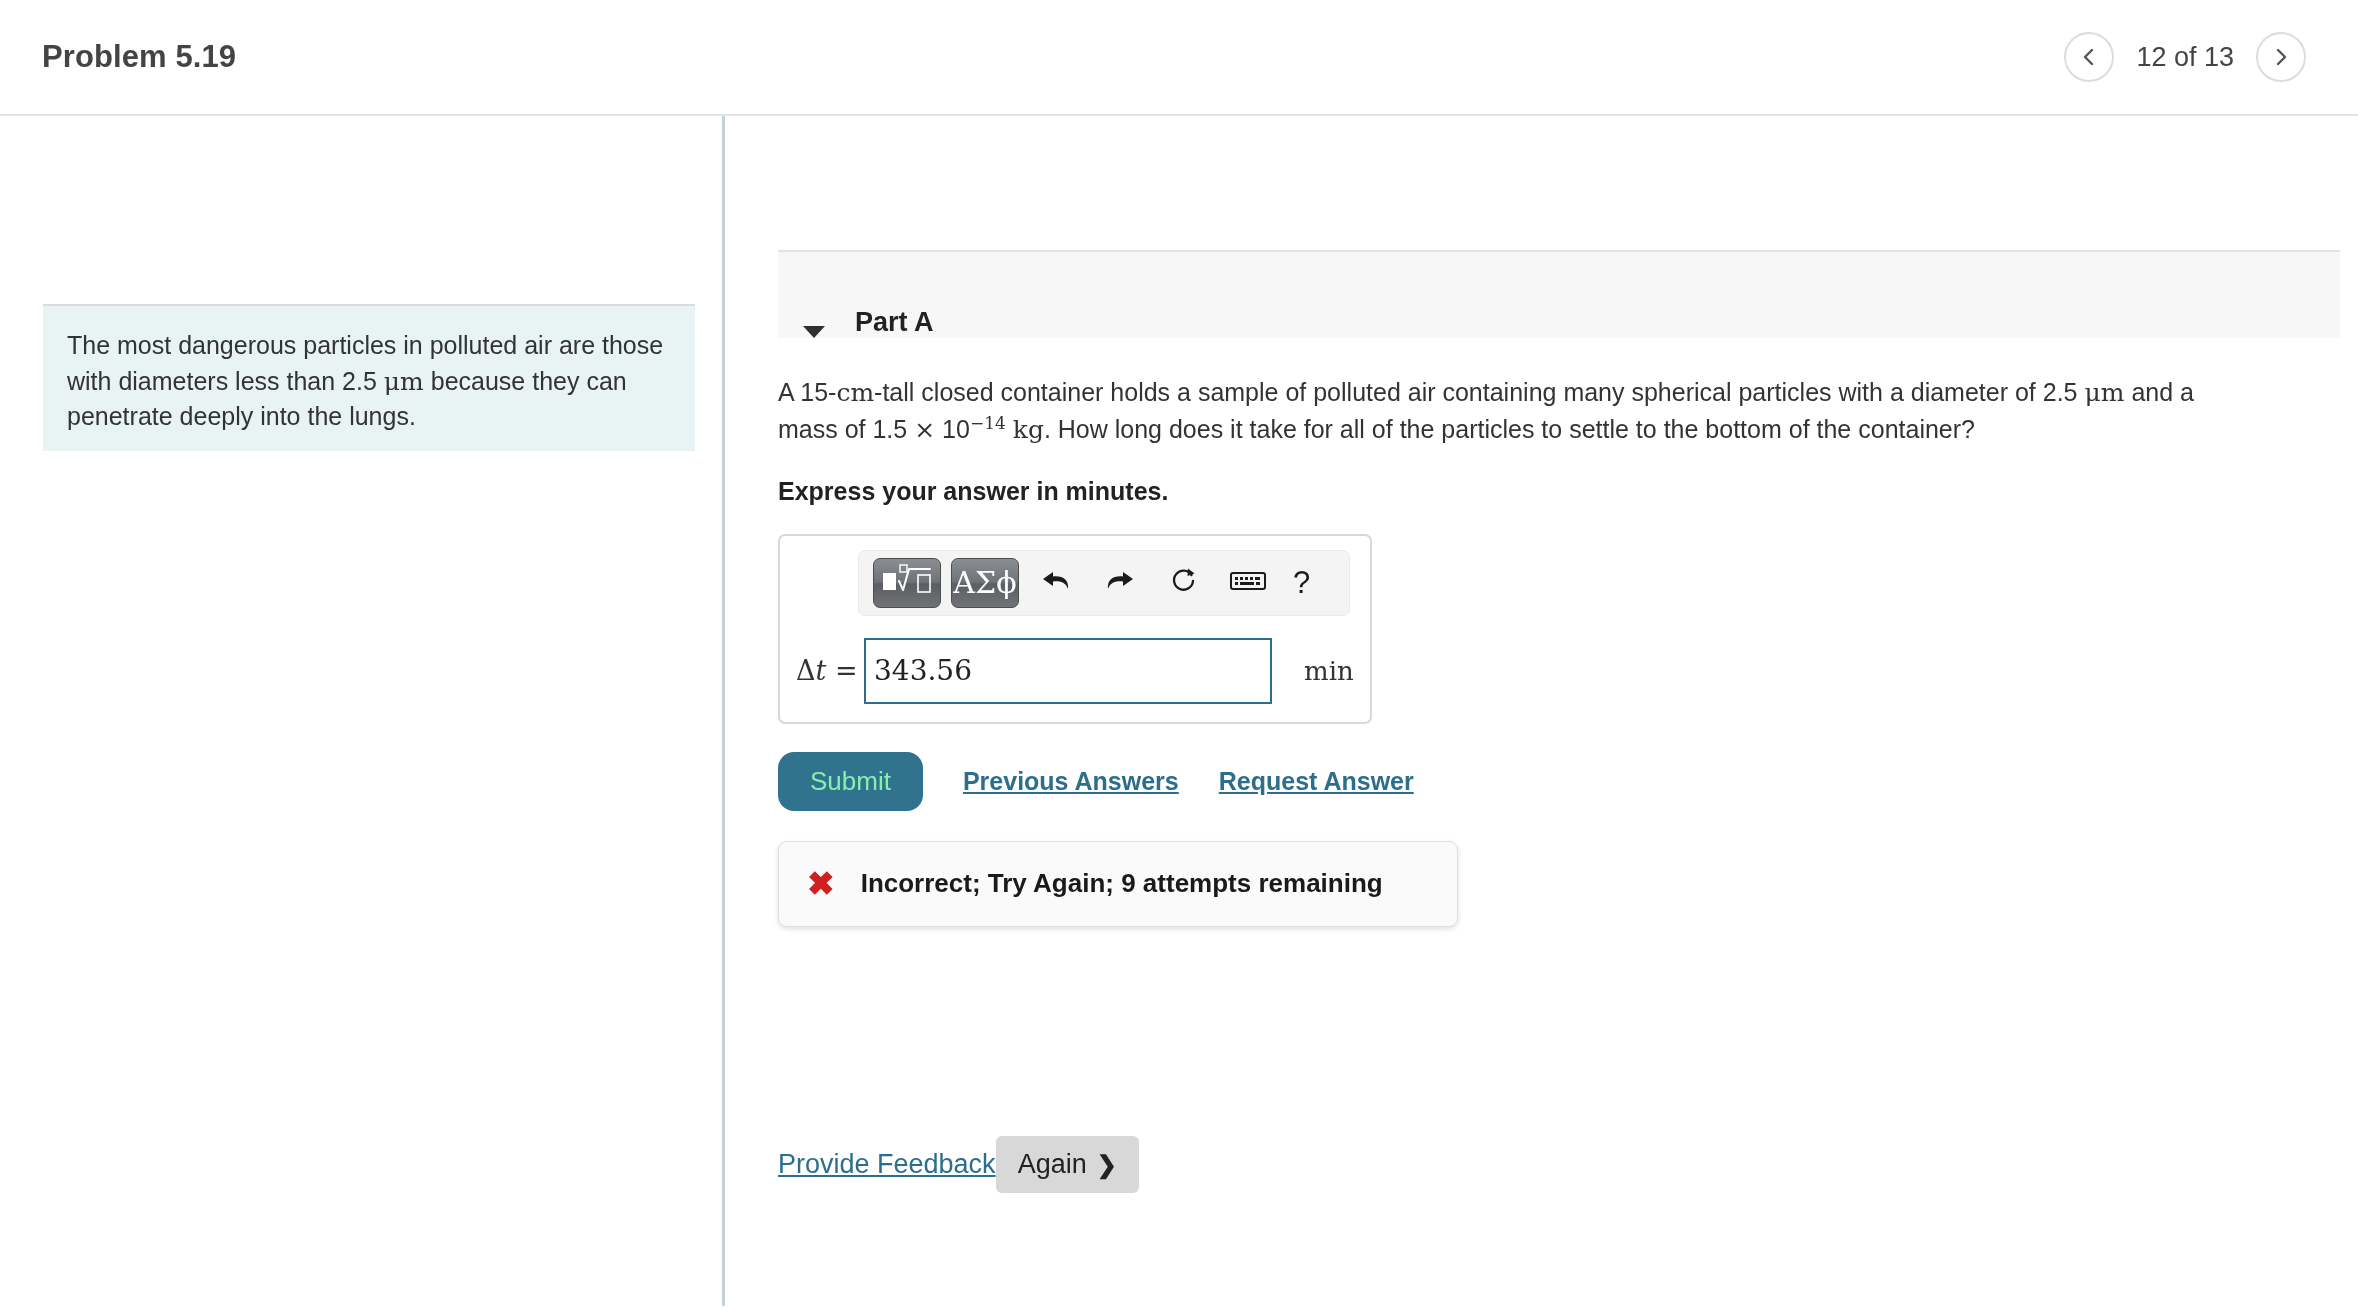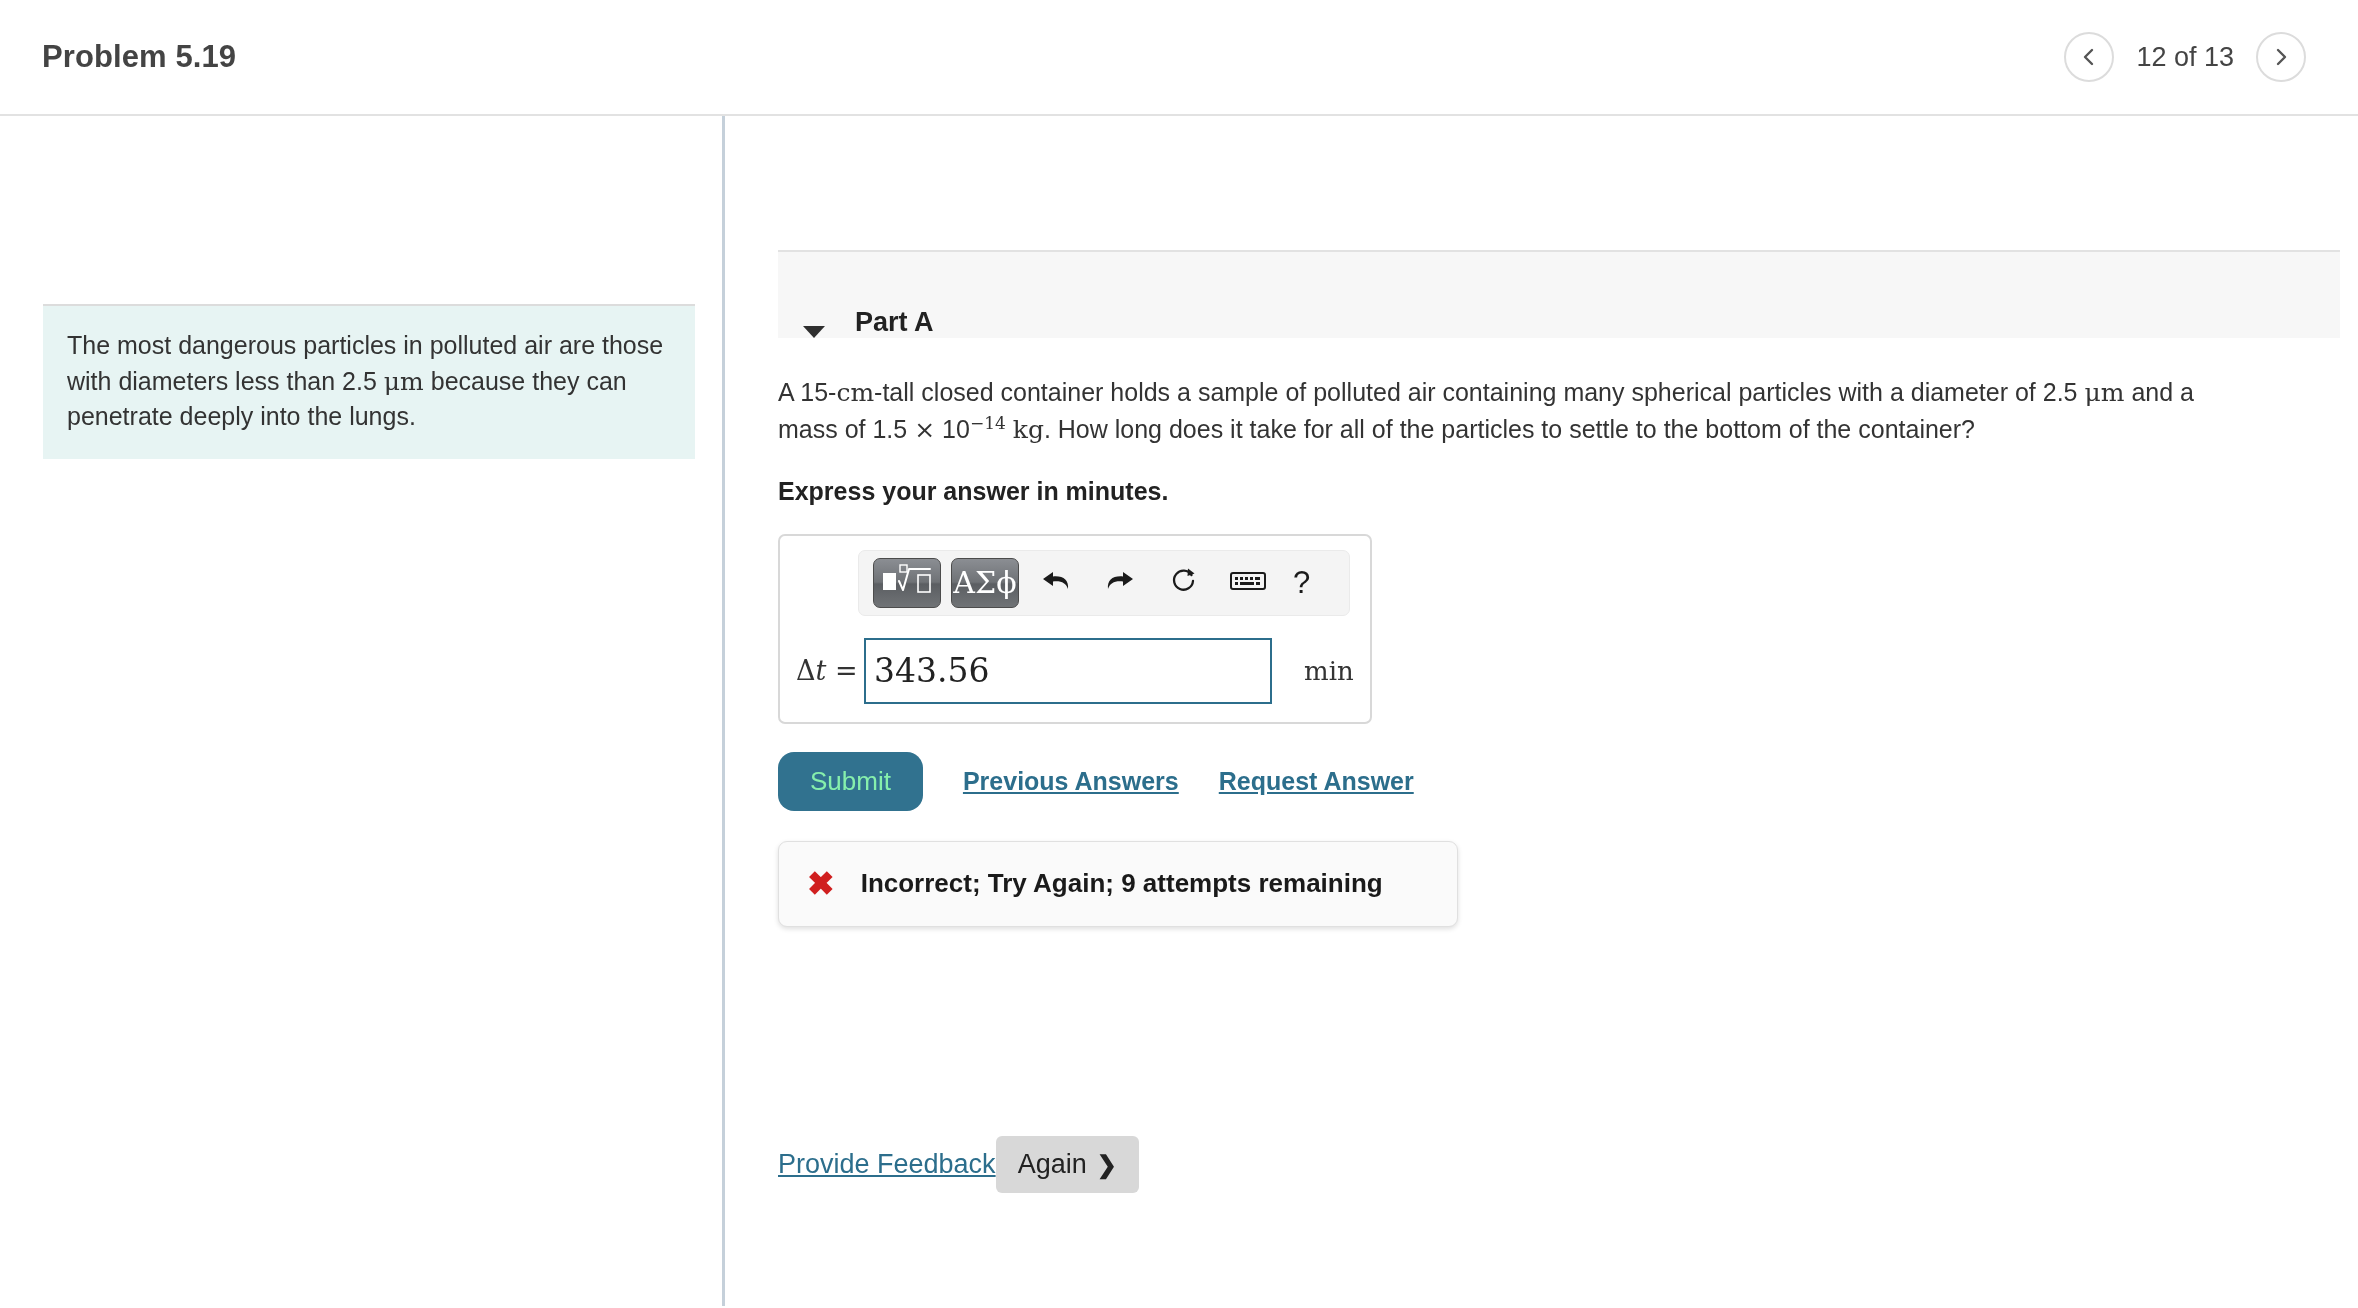--- a/index.html
+++ b/index.html
@@ -79,21 +79,21 @@
 
   
   .hint-card {
     position: absolute;
     left: 43px;
     top: 188px;
     width: 652px;
     background: #e7f4f3;
     border-top: 2px solid #dcdcdc;
     box-sizing: border-box;
-    padding: 22px 24px 24px 24px;
+    padding: 22px 24px 16px 24px;
   }
   .hint-text {
     font-size: 25px;
     line-height: 1.42;
     color: #333333;
   }
   .mathserif {
     font-family: "DejaVu Serif", "Liberation Serif", serif;
   }
 
@@ -244,21 +244,21 @@
     white-space: nowrap;
   }
   .var-label i { font-style: italic; }
   .answer-input {
     width: 408px;
     height: 66px;
     border: 2px solid #2c6e8c;
     background: #ffffff;
     box-sizing: border-box;
     font-family: "DejaVu Serif", "Liberation Serif", serif;
-    font-size: 33px;
+    font-size: 28px;
     color: #222222;
     padding: 0 8px;
     display: flex;
     align-items: center;
     cursor: text;
   }
   .unit {
     font-family: "DejaVu Serif", "Liberation Serif", serif;
     font-size: 26px;
     color: #333333;

